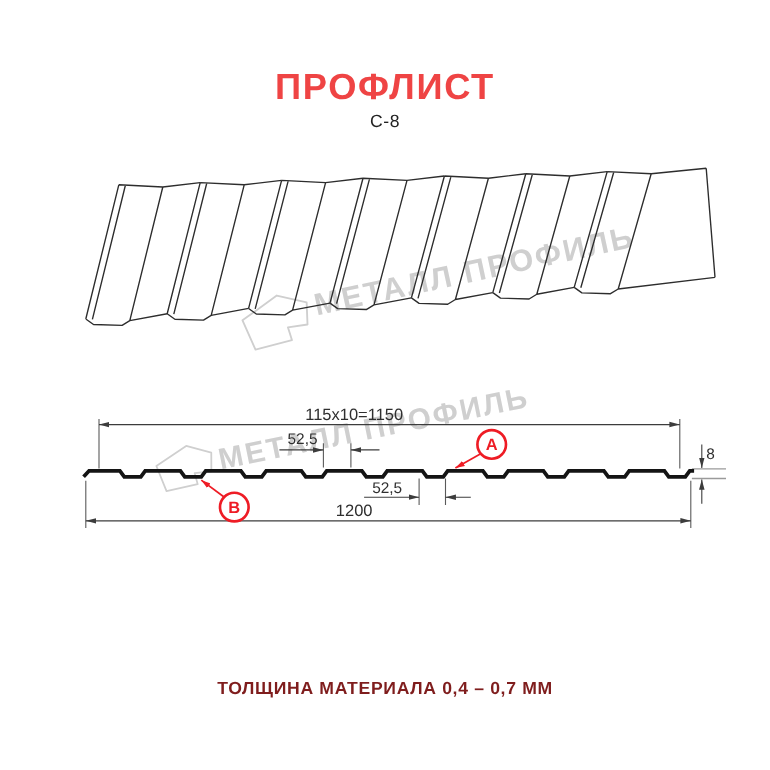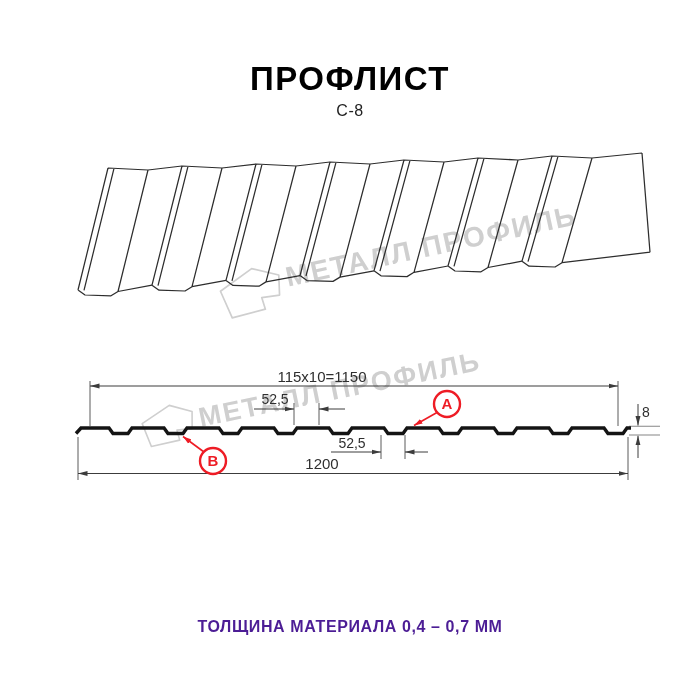--- a/index.html
+++ b/index.html
@@ -2,29 +2,29 @@
 <html><head>
 <meta charset="utf-8">
 <style>
   html,body{margin:0;padding:0;}
   .page{
     position:relative;width:700px;height:700px;background:#ffffff;overflow:hidden;
     font-family:"Liberation Sans", sans-serif;
   }
   .title{
     position:absolute;left:0;top:60px;width:700px;text-align:center;
-    font-size:33px;font-weight:800;letter-spacing:1.5px;color:#000000;
+    font-size:33px;font-weight:800;letter-spacing:1.5px;color:#ef4444;
   }
   .subtitle{
     position:absolute;left:0;top:102px;width:700px;text-align:center;
     font-size:16px;font-weight:400;letter-spacing:.5px;color:#222;
   }
   .footer{
     position:absolute;left:0;top:618px;width:700px;text-align:center;
-    font-size:16px;font-weight:600;letter-spacing:.6px;color:#4c1d95;
+    font-size:16px;font-weight:600;letter-spacing:.6px;color:#7f1d1d;
   }
   .wm-text{
     position:absolute;white-space:nowrap;font-weight:700;
     color:#cfcfcf;letter-spacing:2px;transform-origin:0 50%;
   }
   .wm-text.one{left:286px;top:262px;font-size:28px;transform:rotate(-12.2deg);}
   .wm-text.two{left:199px;top:403px;font-size:27px;transform:rotate(-11.5deg);}
   .wm-logo{position:absolute;}
   .wm-logo.one{left:218px;top:266px;transform:rotate(-8deg);}
   .wm-logo.two{left:140px;top:402px;transform:rotate(-6deg);}

